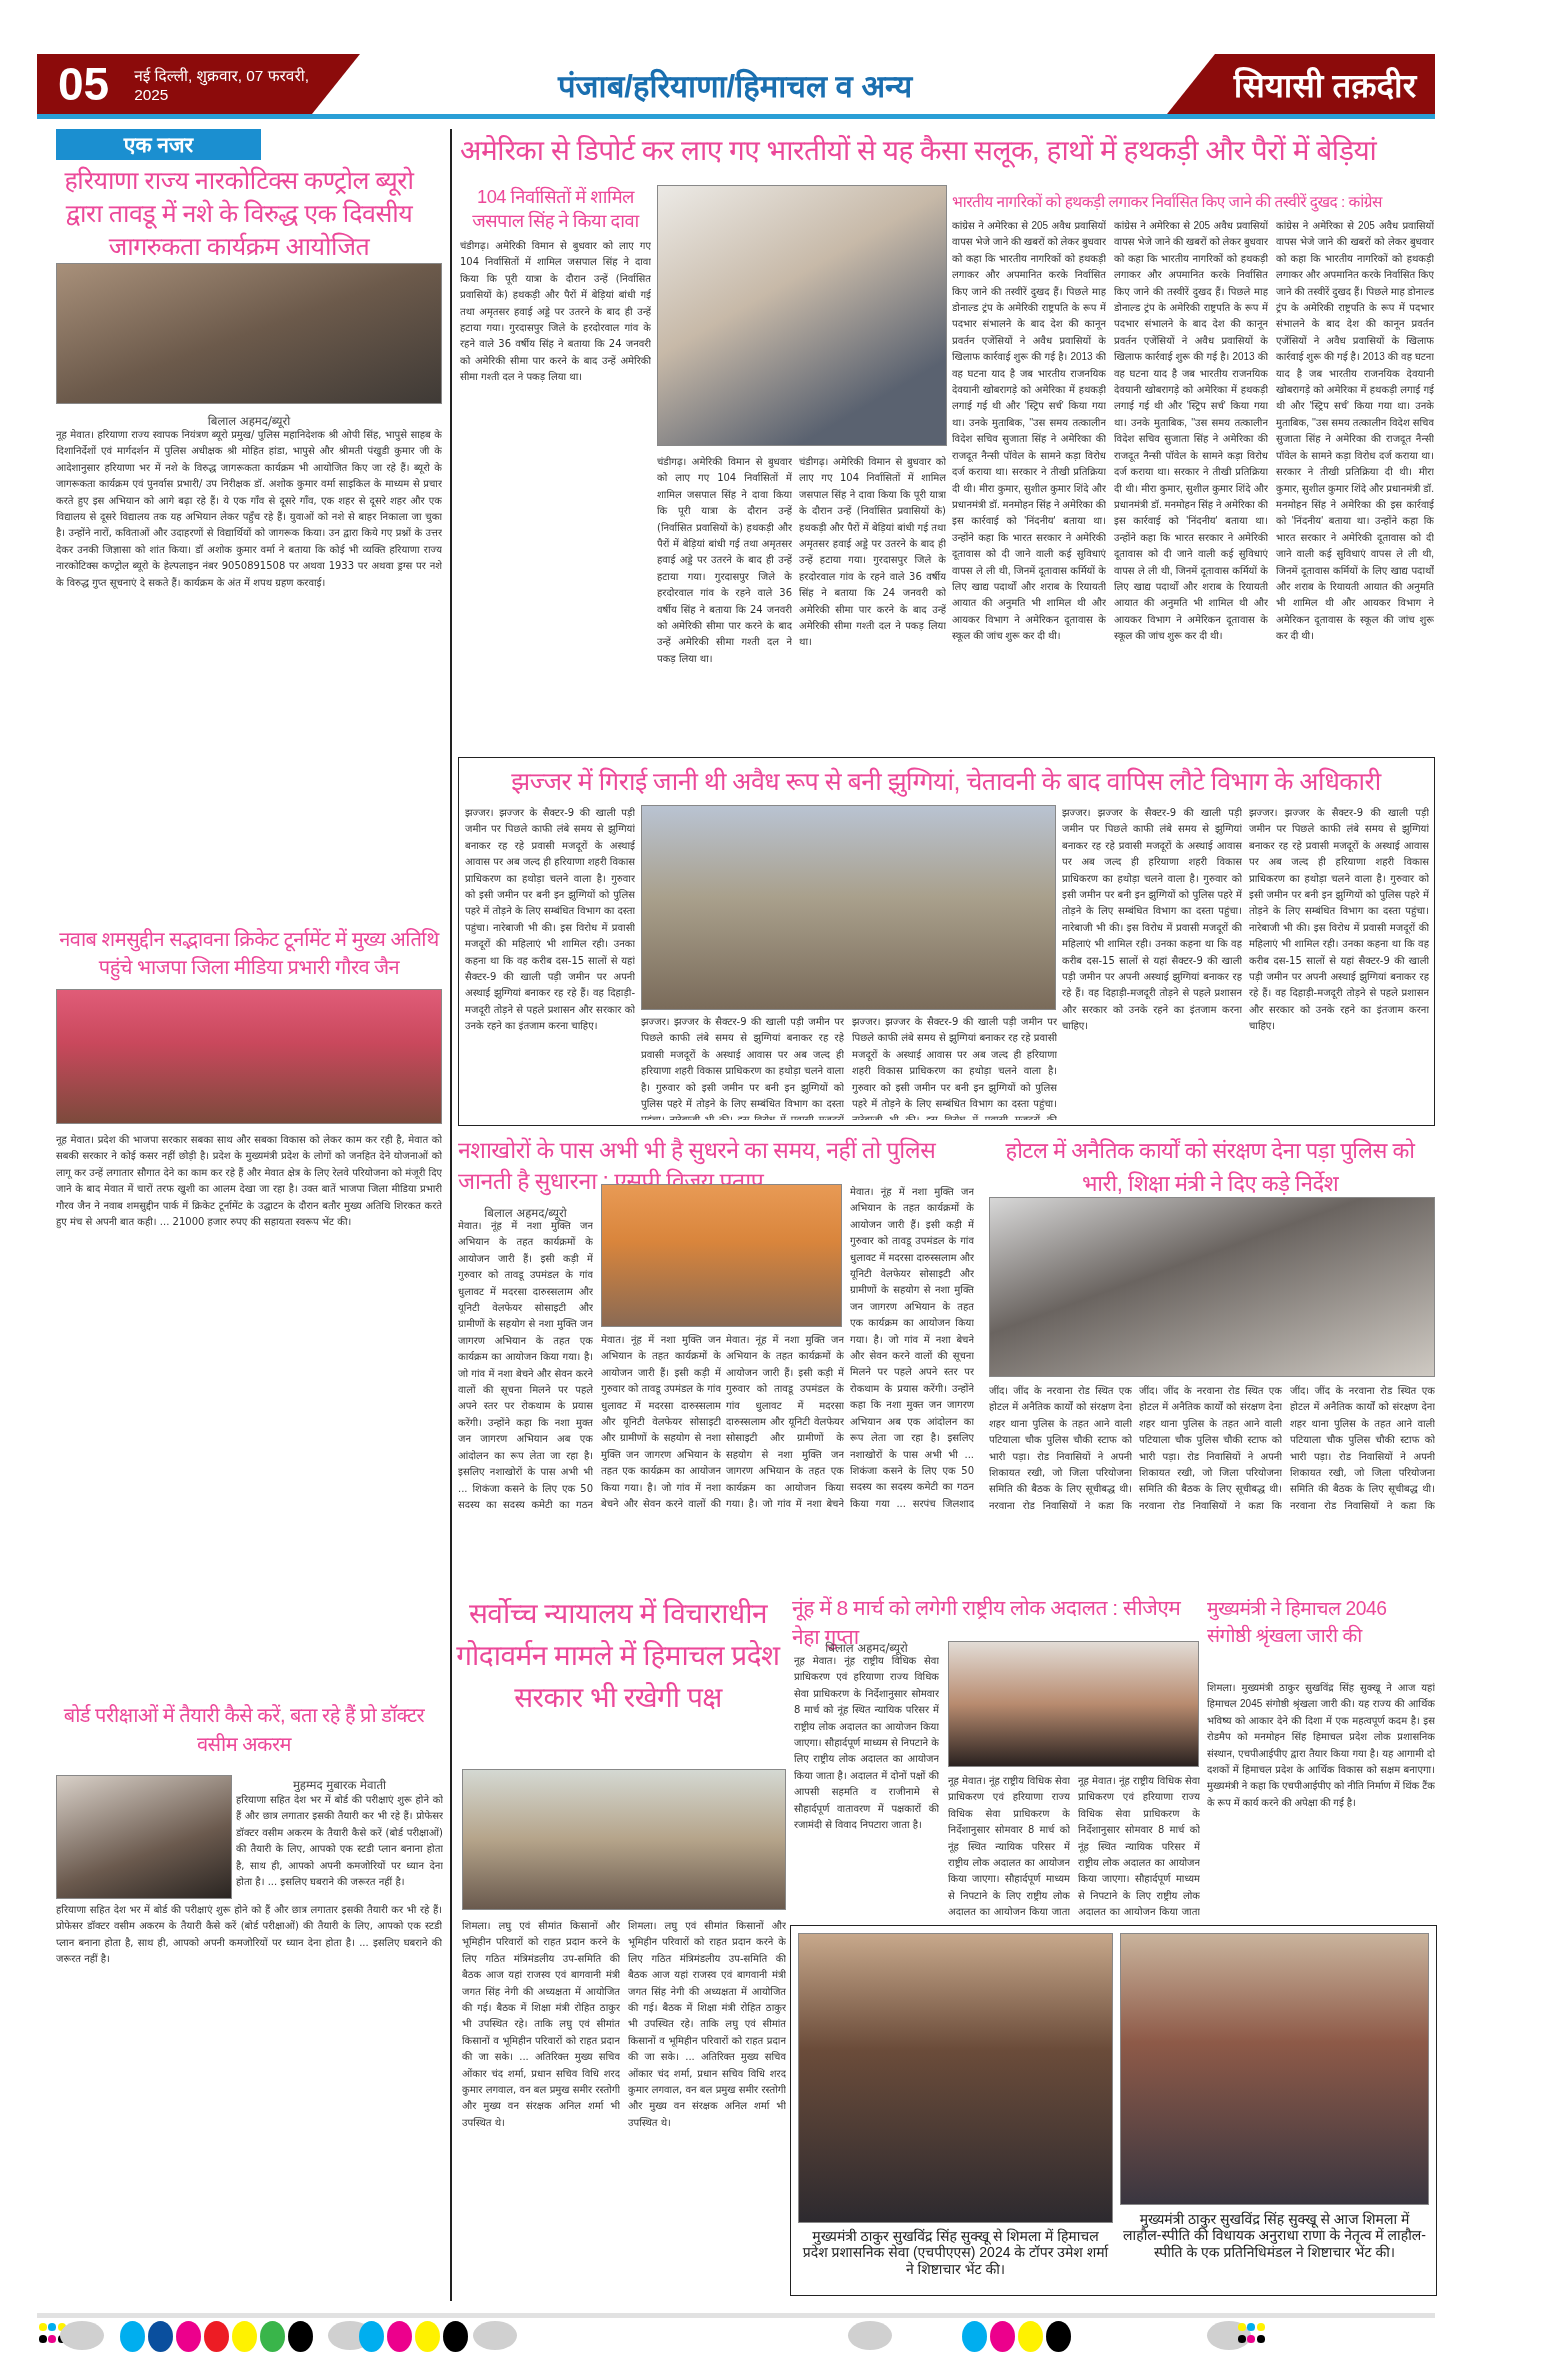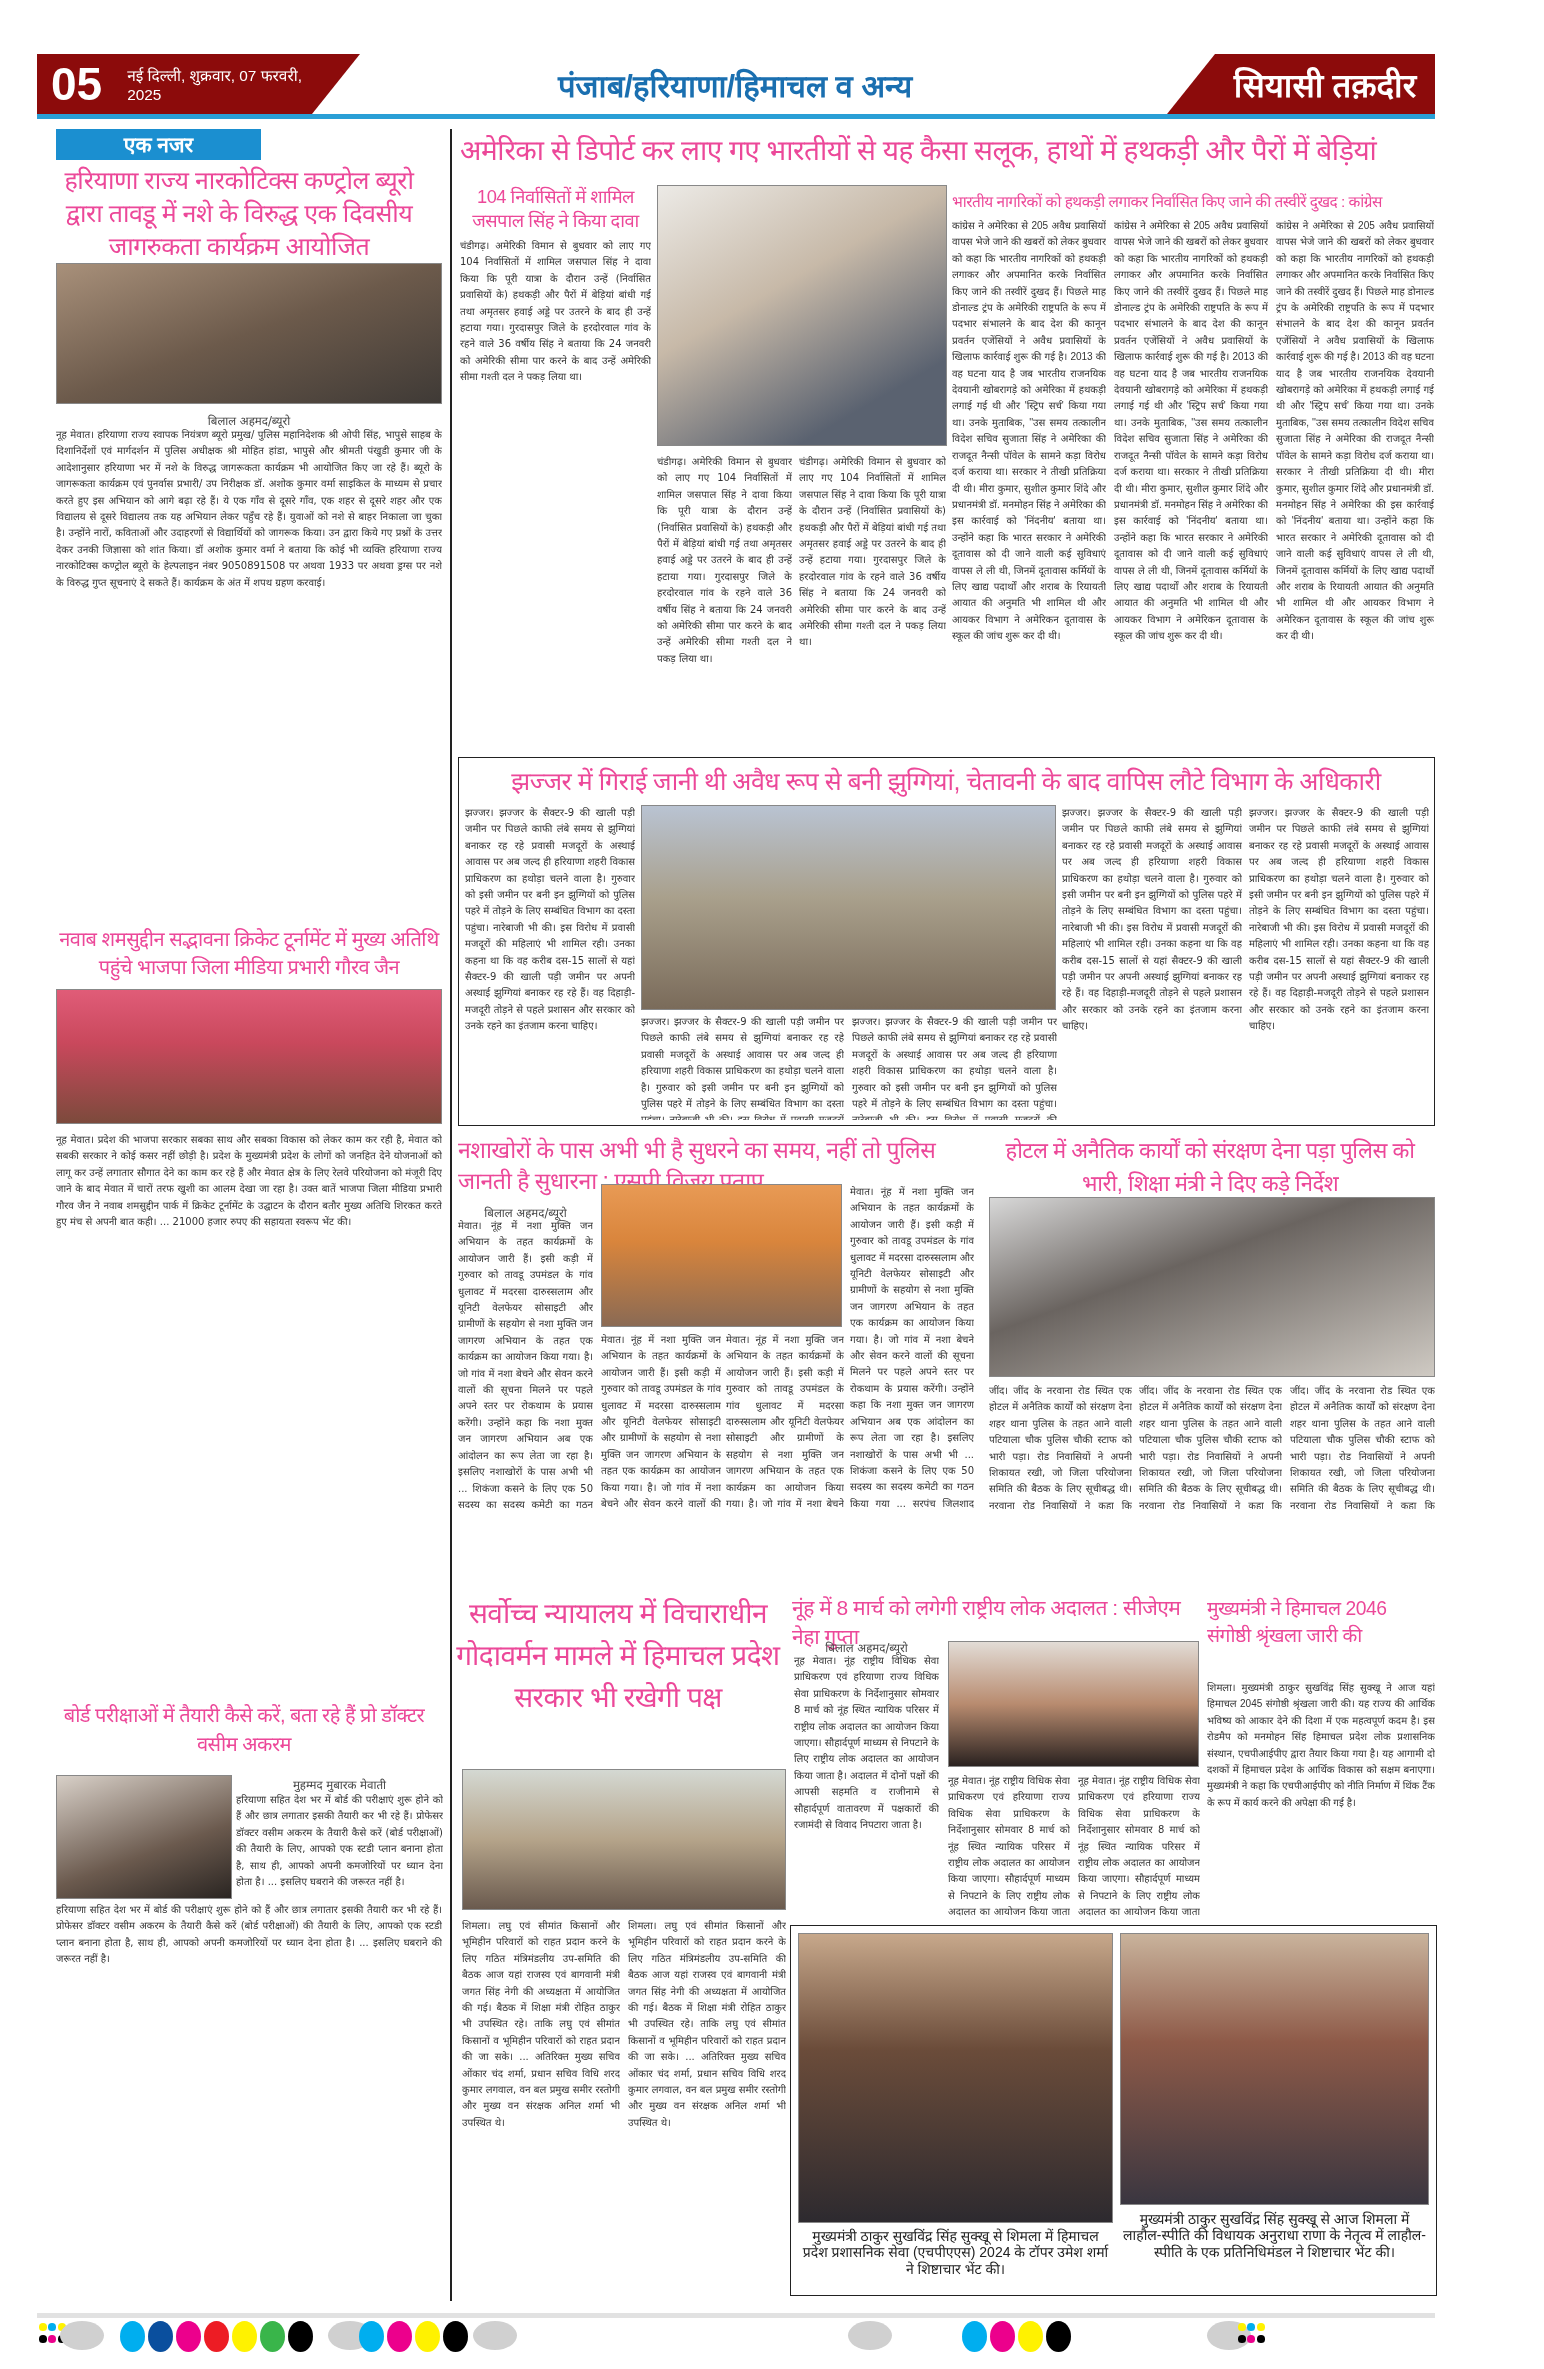--- a/index.html
+++ b/index.html
@@ -1,18 +1,18 @@
 <!DOCTYPE html>
 <html><head>
 <meta charset="utf-8">
 <style>
 *{box-sizing:border-box;margin:0;padding:0}
 body{width:1545px;height:2369px;background:#fff;font-family:"DejaVu Sans",sans-serif;position:relative;overflow:hidden;color:#222}
 .masthead{position:absolute;left:37px;top:54px;width:1398px;height:64px}
-.mh-left{position:absolute;left:0;top:0;height:60px;width:275px;background:#8c0b0b;color:#fff;display:flex;align-items:center;padding-left:14px}
+.mh-left{position:absolute;left:0;top:0;height:60px;width:275px;background:#8c0b0b;color:#fff;display:flex;align-items:center;padding-left:21px}
 .mh-left-tri{position:absolute;left:275px;top:0;width:0;height:0;border-top:60px solid #8c0b0b;border-right:48px solid transparent}
 .mh-page{font-family:"Liberation Sans",sans-serif;font-weight:bold;font-size:46px;margin-right:25px}
 .mh-date{font-family:"Liberation Sans",sans-serif;font-size:15.4px}
 .mh-section{position:absolute;left:521px;top:9.7px;font-family:"Liberation Sans",sans-serif;font-weight:bold;font-size:31px;color:#1a6fb0}
 .mh-right-tri{position:absolute;left:1130px;top:0;width:0;height:0;border-bottom:60px solid #8c0b0b;border-left:48px solid transparent}
 .mh-right{position:absolute;left:1178px;top:0;width:220px;height:60px;background:#8c0b0b;color:#fff;font-family:"Liberation Sans",sans-serif;font-weight:bold;font-size:33px;display:flex;align-items:center;justify-content:center}
 .mh-rule{position:absolute;left:0;top:60px;width:1398px;height:4.8px;background:#2a9fd6}
 .col-text{font-size:10px;line-height:16.4px;text-align:justify;color:#333}
 .hl{font-family:"Liberation Sans",sans-serif;font-weight:normal;color:#ec4899;text-align:center;letter-spacing:-0.5px}
 .photo{position:absolute;border:1px solid #888}

